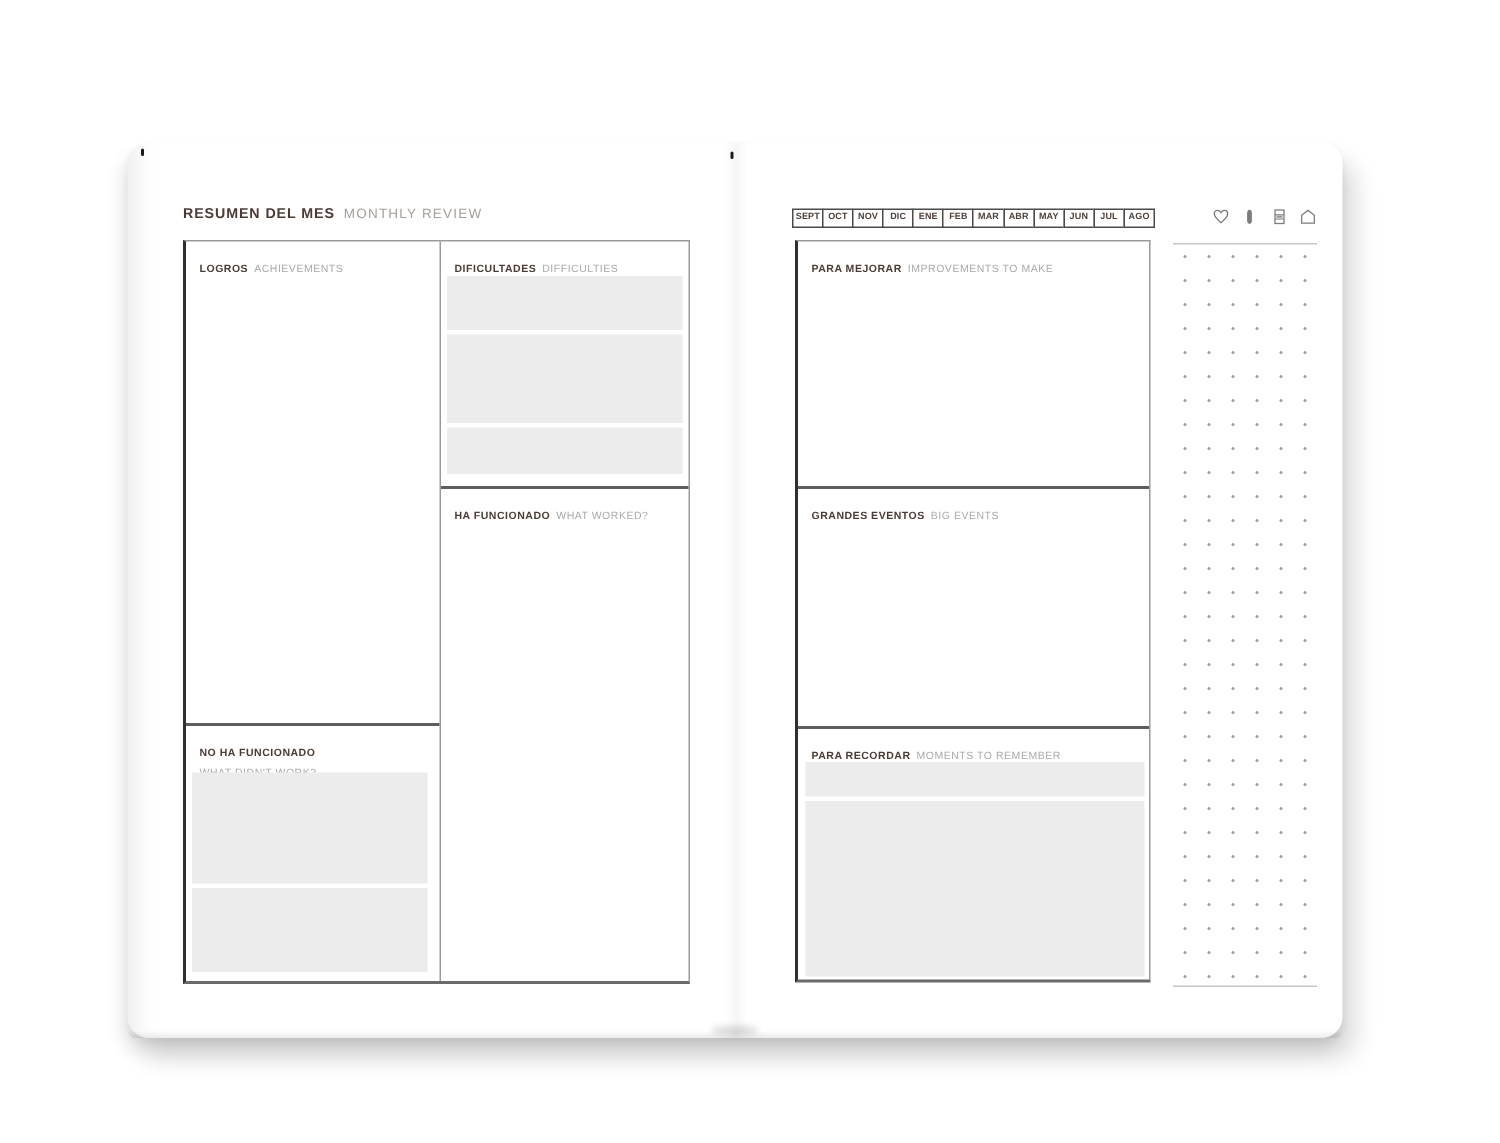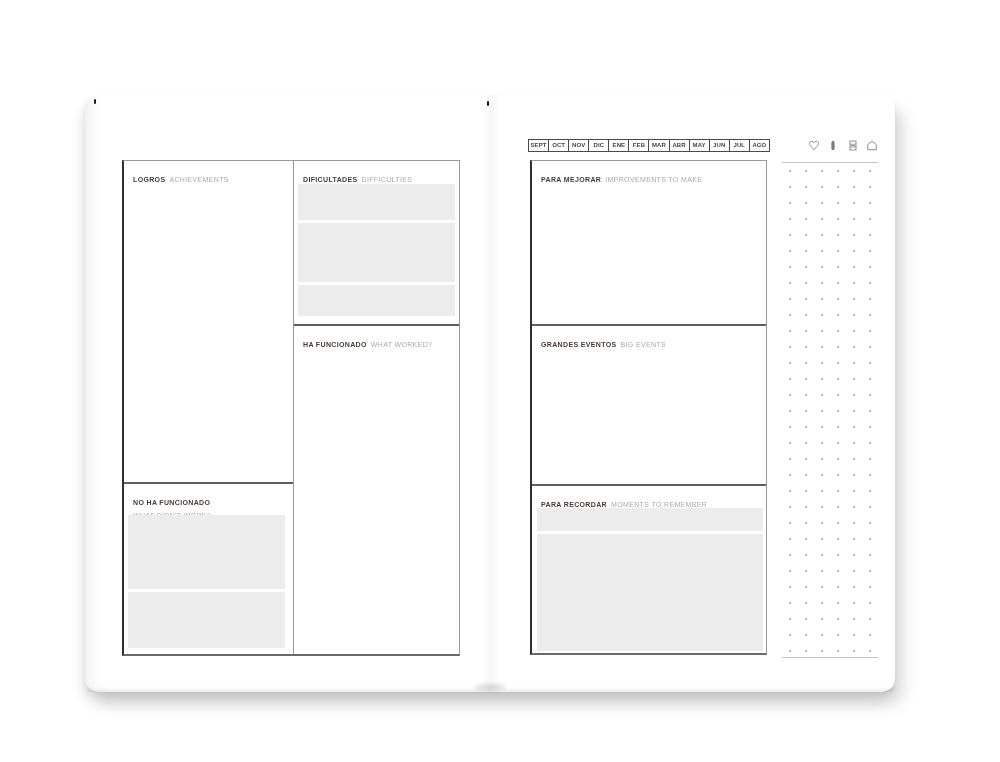--- a/index.html
+++ b/index.html
@@ -61,20 +61,23 @@
 </style>
 </head>
 <body>
 
 <div class="canvas">
   <div class="book">
     <div class="mark mark1"></div>
     <div class="mark mark2"></div>
     <div class="binding"></div>
 
+    <div class="page-title">
+      <span class="t-es">RESUMEN DEL MES</span><span class="t-en">MONTHLY REVIEW</span>
+    </div>
 
     <div class="grid grid-left">
       <div class="colA">
         <div class="sec" style="top:0;height:321px;">
           <div class="sec-head">
             <span class="h-es">LOGROS</span><span class="h-en">ACHIEVEMENTS</span>
           </div>
         </div>
         <div class="sec divider-top" style="top:321px;bottom:0;">
           <div class="sec-head">

